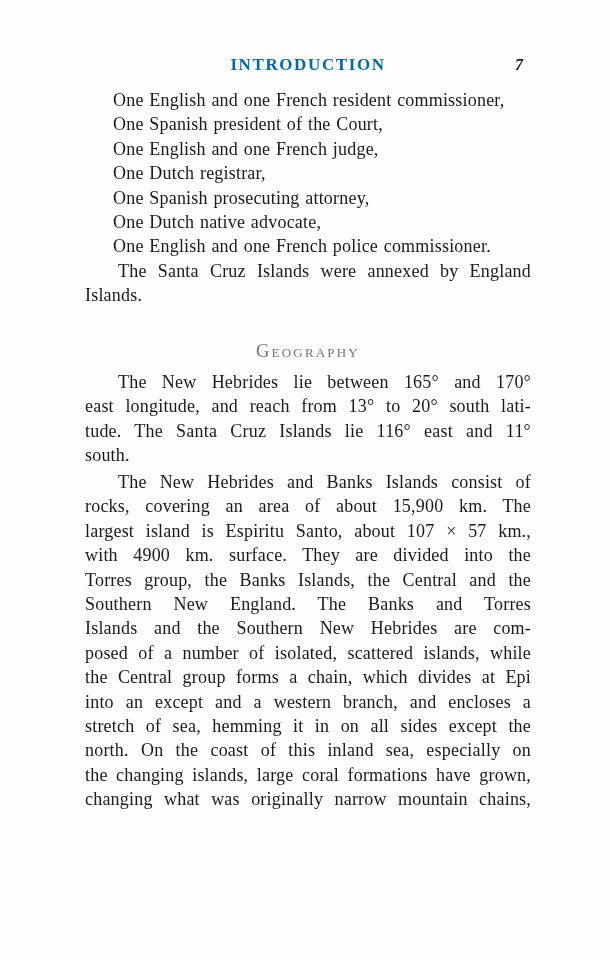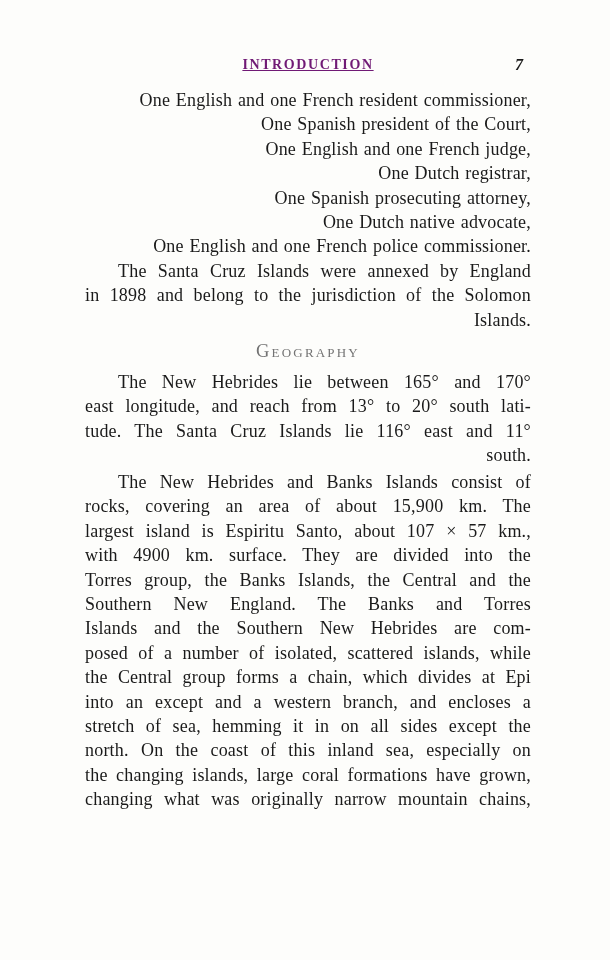--- a/index.html
+++ b/index.html
@@ -16,40 +16,38 @@
     position: absolute;
     left: 85px;
     width: 446px;
   }
   .line {
     font-size: 18px;
     line-height: 24.4px;
     letter-spacing: 0.2px;
     word-spacing: 1px;
     white-space: nowrap;
-    text-align: right;
   }
   .wrap .line { white-space: normal; }
   .j {
     white-space: normal;
     text-align: justify;
     text-align-last: justify;
   }
   .indent { text-indent: 33px; }
   .header-row {
     top: 55px;
     height: 24px;
     text-align: center;
   }
   .header-title {
-    font-size: 14px;
+    font-size: 17px;
     font-weight: bold;
     letter-spacing: 1.6px;
-    color: #701a75;
-    text-decoration: underline;
+    color: #0369a1;
   }
   .page-num {
     position: absolute;
     right: 8px;
     top: 1px;
     font-size: 16px;
     font-style: italic;
     font-weight: bold;
   }
   .list-block {
@@ -84,21 +82,20 @@
     <div class="line">One Spanish president of the Court,</div>
     <div class="line">One English and one French judge,</div>
     <div class="line">One Dutch registrar,</div>
     <div class="line">One Spanish prosecuting attorney,</div>
     <div class="line">One Dutch native advocate,</div>
     <div class="line">One English and one French police commissioner.</div>
   </div>
 
   <div class="column para-annexation wrap">
     <div class="line j indent">The Santa Cruz Islands were annexed by England</div>
-    <div class="line j">in 1898 and belong to the jurisdiction of the Solomon</div>
     <div class="line">Islands.</div>
   </div>
 
   <div class="column section-heading">Geography</div>
 
   <div class="column para-location wrap">
     <div class="line j indent">The New Hebrides lie between 165° and 170°</div>
     <div class="line j">east longitude, and reach from 13° to 20° south lati-</div>
     <div class="line j">tude. The Santa Cruz Islands lie 116° east and 11°</div>
     <div class="line">south.</div>

